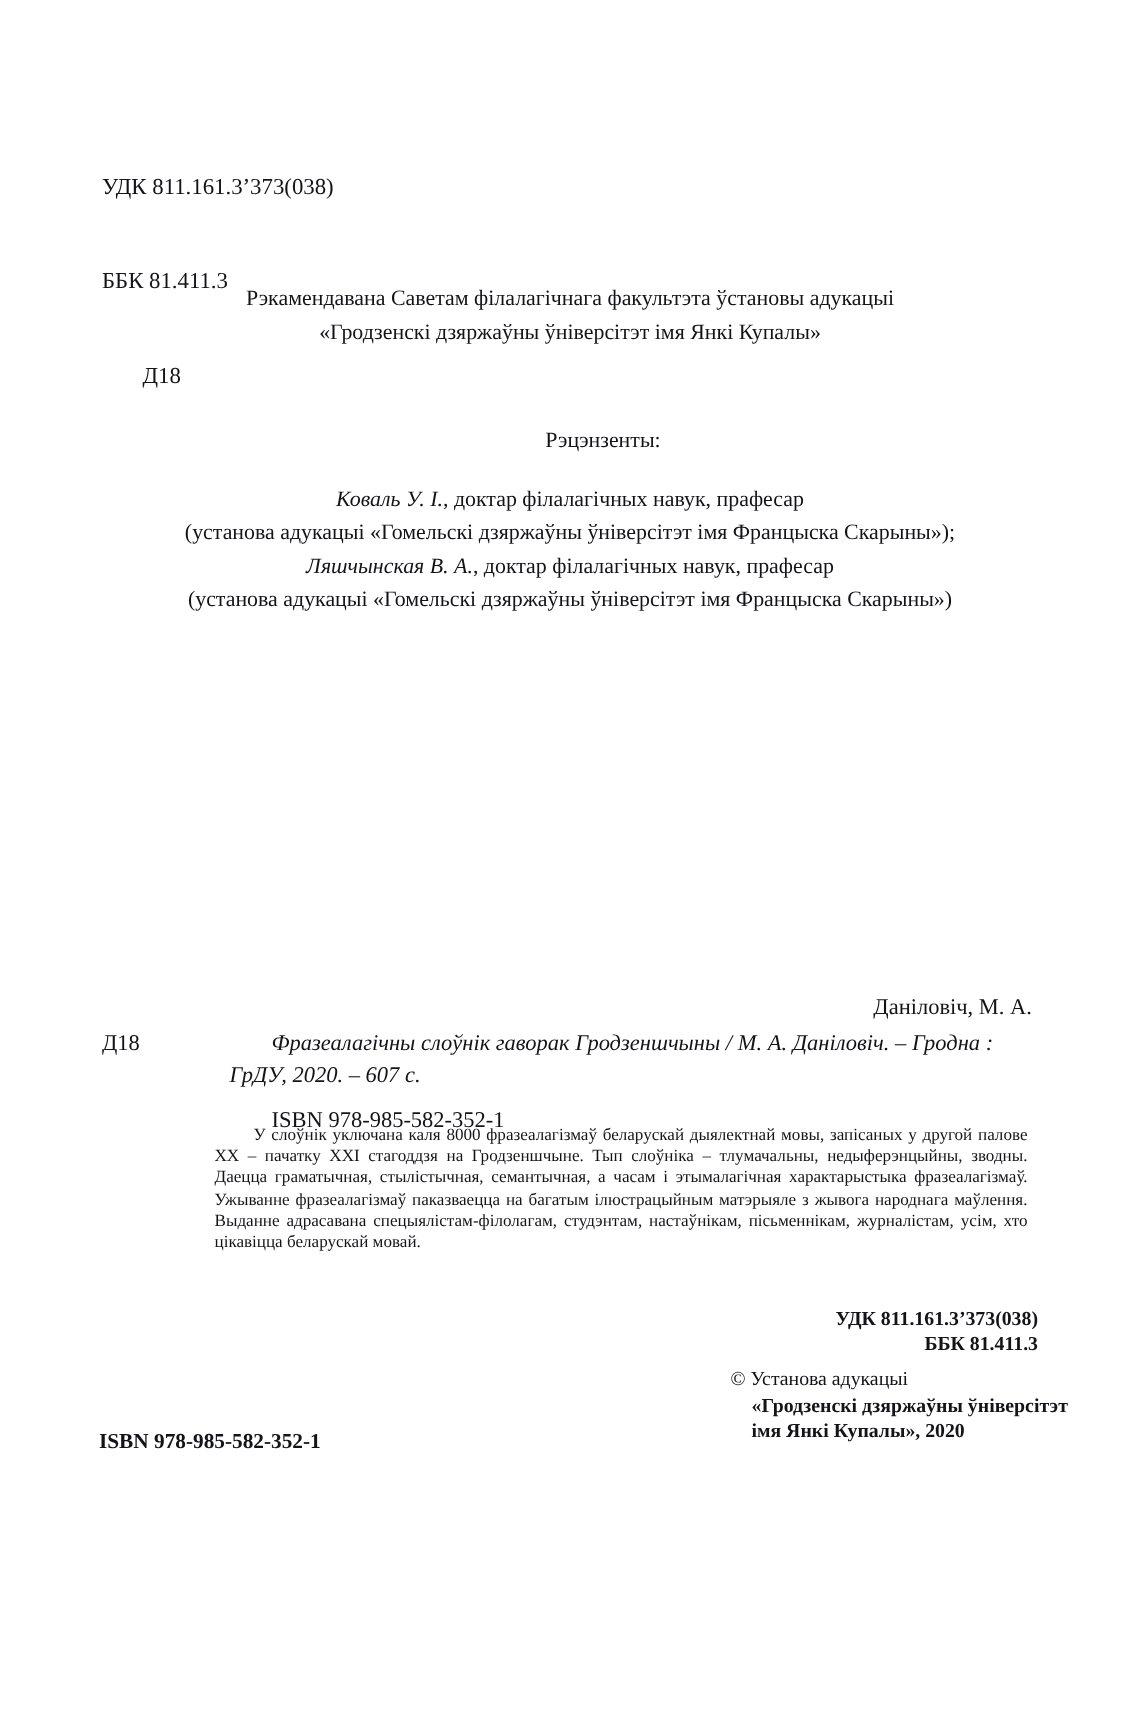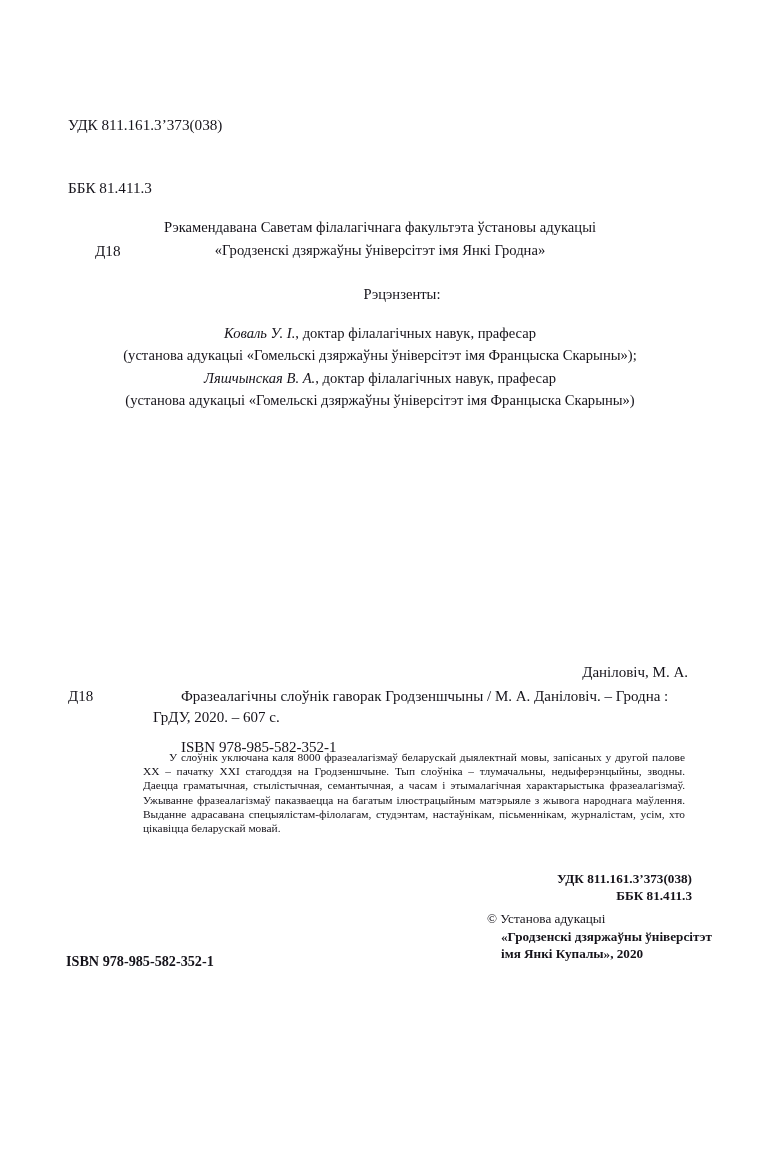--- a/index.html
+++ b/index.html
@@ -40,21 +40,20 @@
 
   
   .recommend {
     position: absolute;
     left: 0;
     right: 0;
     top: 188px;
     text-align: center;
     font-size: 14.6px;
     line-height: 23px;
-    margin-top: 28px;
   }
   .recommend div { display: block; }
 
   
   .reviewers {
     position: absolute;
     left: 0;
     right: 0;
     top: 283px;
     text-align: center;
@@ -89,20 +88,21 @@
   }
   .record-author {
     font-weight: normal;
     display: block;
     text-align: right;
   }
   .record-title {
     display: block;
     text-indent: 28px;
     margin-top: 2px;
+    font-style: italic;
   }
   .record-isbn {
     display: block;
     text-indent: 28px;
     margin-top: 8px;
   }
 
   
   .annotation {
     position: absolute;
@@ -154,21 +154,21 @@
 <div class="page">
 
   <div class="codes">
     <span class="udk">УДК 811.161.3’373(038)</span>
     <span class="bbk">ББК 81.411.3</span>
     <span class="dcode">Д18</span>
   </div>
 
   <div class="recommend">
     <div>Рэкамендавана Саветам філалагічнага факультэта ўстановы адукацыі</div>
-    <div>«Гродзенскі дзяржаўны ўніверсітэт імя Янкі Гродна»</div>
+    <div>«Гродзенскі дзяржаўны ўніверсітэт імя Янкі Купалы»</div>
   </div>
 
   <div class="reviewers">
     <div class="rev-title">Рэцэнзенты:</div>
 
     <div class="rev-line"><em>Коваль У. І.</em><span>, доктар філалагічных навук, прафесар</span></div>
     <div class="rev-line">(установа адукацыі «Гомельскі дзяржаўны ўніверсітэт імя Францыска Скарыны»);</div>
 
     <div class="rev-line"><em>Ляшчынская В. А.</em><span>, доктар філалагічных навук, прафесар</span></div>
     <div class="rev-line">(установа адукацыі «Гомельскі дзяржаўны ўніверсітэт імя Францыска Скарыны»)</div>

